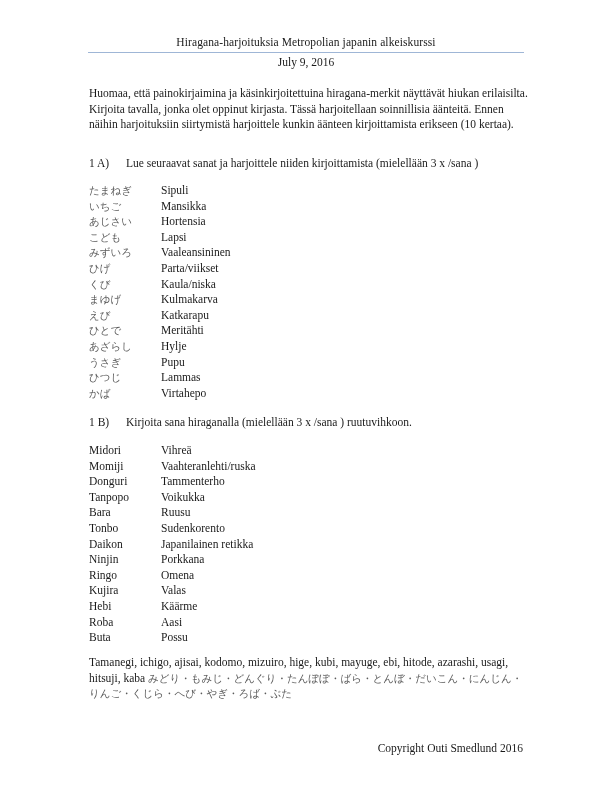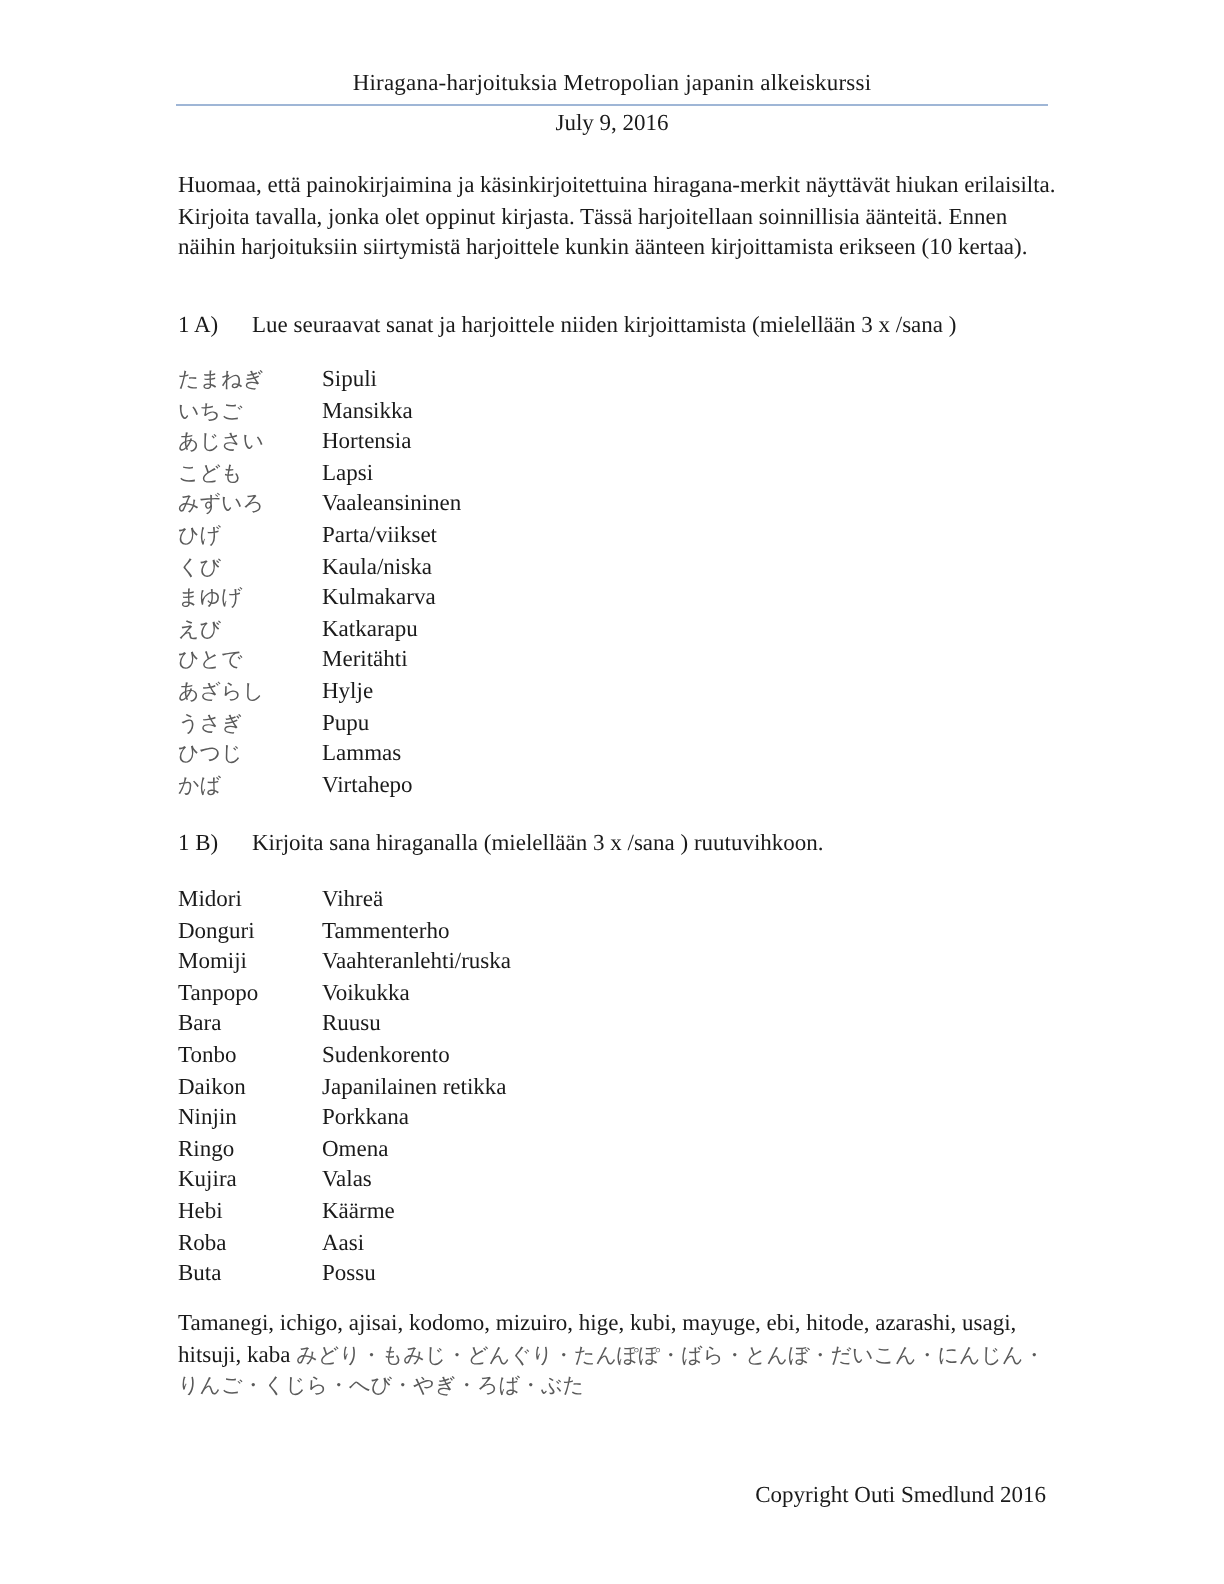--- a/index.html
+++ b/index.html
@@ -55,22 +55,22 @@
       <div class="word-row"><span class="col1 jp">ひつじ</span><span>Lammas</span></div>
       <div class="word-row"><span class="col1 jp">かば</span><span>Virtahepo</span></div>
     </div>
 
   <div class="section-heading" style="top:416px">
     <span class="num">1 B)</span><span>Kirjoita sana hiraganalla (mielellään 3 x /sana )  ruutuvihkoon.</span>
   </div>
 
   <div class="word-list" style="top:443px" id="list-b">
       <div class="word-row"><span class="col1">Midori</span><span>Vihreä</span></div>
+      <div class="word-row"><span class="col1">Momiji</span><span>Vaahteranlehti/ruska</span></div>
       <div class="word-row"><span class="col1">Donguri</span><span>Tammenterho</span></div>
-      <div class="word-row"><span class="col1">Momiji</span><span>Vaahteranlehti/ruska</span></div>
       <div class="word-row"><span class="col1">Tanpopo</span><span>Voikukka</span></div>
       <div class="word-row"><span class="col1">Bara</span><span>Ruusu</span></div>
       <div class="word-row"><span class="col1">Tonbo</span><span>Sudenkorento</span></div>
       <div class="word-row"><span class="col1">Daikon</span><span>Japanilainen retikka</span></div>
       <div class="word-row"><span class="col1">Ninjin</span><span>Porkkana</span></div>
       <div class="word-row"><span class="col1">Ringo</span><span>Omena</span></div>
       <div class="word-row"><span class="col1">Kujira</span><span>Valas</span></div>
       <div class="word-row"><span class="col1">Hebi</span><span>Käärme</span></div>
       <div class="word-row"><span class="col1">Roba</span><span>Aasi</span></div>
       <div class="word-row"><span class="col1">Buta</span><span>Possu</span></div>

